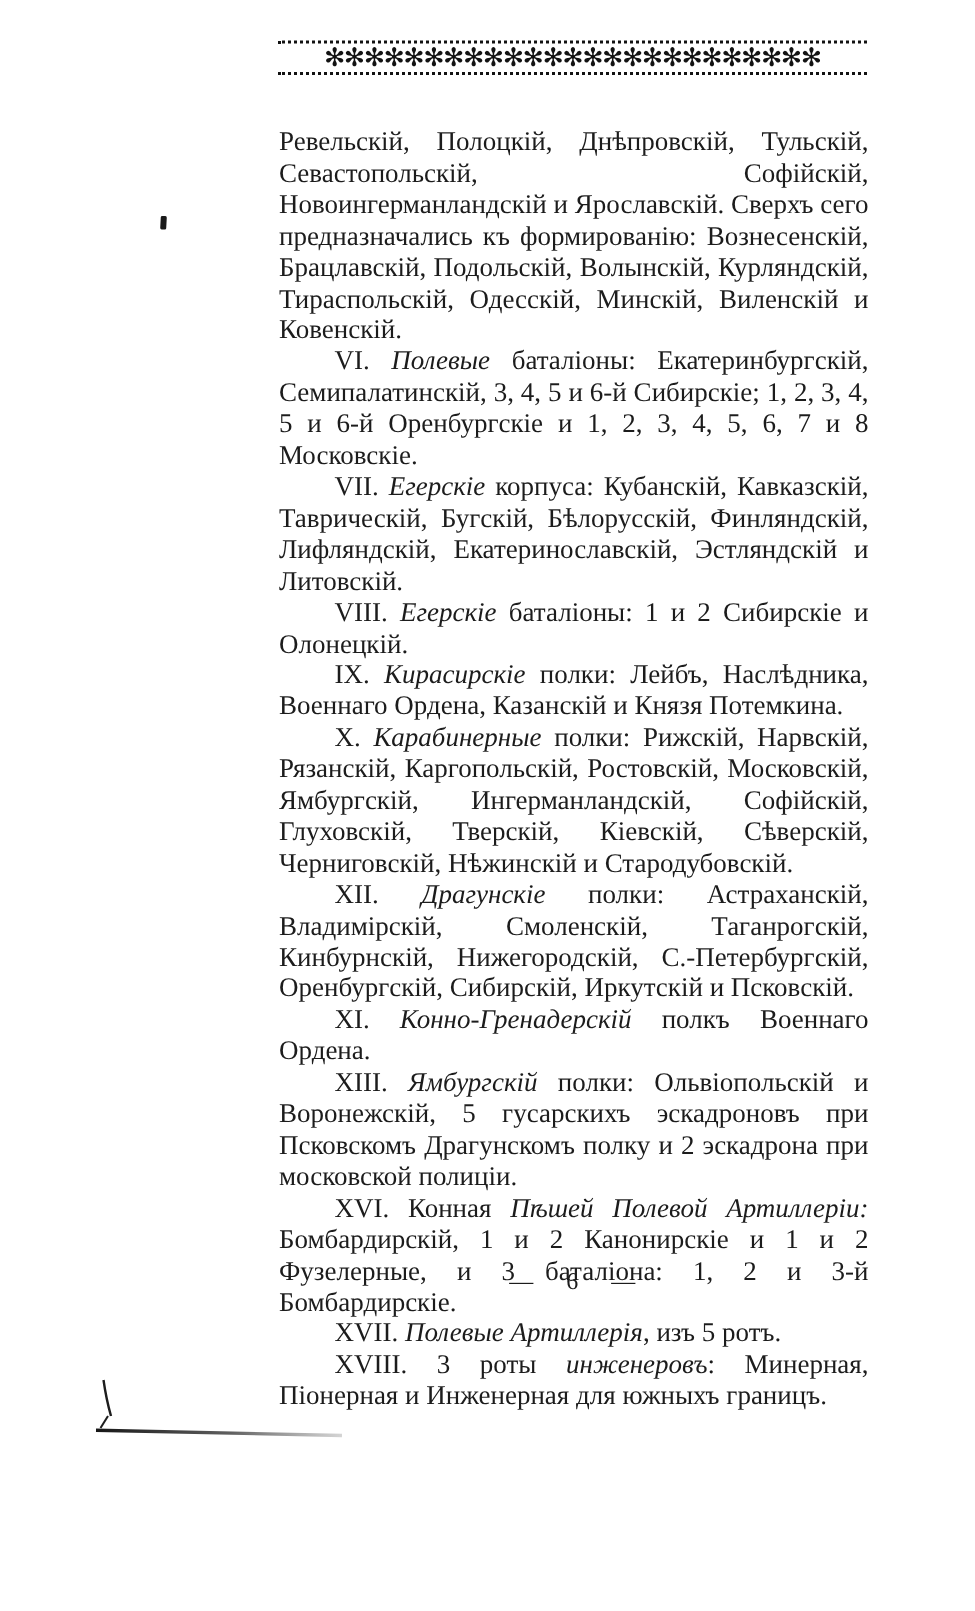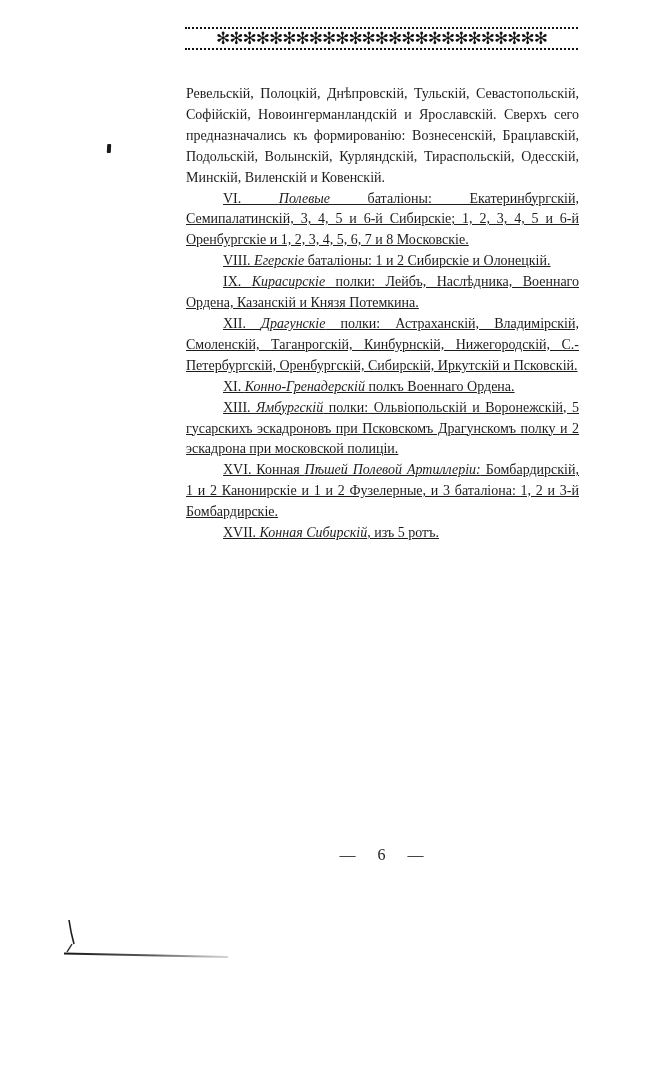--- a/index.html
+++ b/index.html
@@ -14,25 +14,25 @@
     overflow:hidden;white-space:nowrap;text-align:center;
     font-size:17px;line-height:19px;letter-spacing:-1px;
     color:#121212;
     border-top:2px dotted #121212;border-bottom:2px dotted #121212;
     box-sizing:border-box;
     user-select:none;
   }
   .text-column{
     position:absolute;left:186px;top:84px;width:393px;
     color:#1c1c1c;
-    font-size:14px;line-height:20.9px;
+    font-size:18px;line-height:20.9px;
     text-align:justify;
   }
   .text-column p{margin:0;padding:0;}
-  .text-column p.indented{text-indent:37px;text-decoration:underline;}
+  .text-column p.indented{text-indent:37px;}
   .text-column i{font-style:italic;}
   .page-number{
     position:absolute;left:186px;top:846px;width:393px;
     text-align:center;color:#1c1c1c;font-size:16px;letter-spacing:2px;
     word-spacing:14px;
   }
   .ink-speck{
     position:absolute;left:107px;top:144px;width:4px;height:9px;
     background:#1a1a1a;border-radius:1px;transform:rotate(3deg);
   }
@@ -41,27 +41,30 @@
 </head>
 <body>
 
 <div class="page">
 
   <div class="ornament-border">✻✻✻✻✻✻✻✻✻✻✻✻✻✻✻✻✻✻✻✻✻✻✻✻✻</div>
 
   <div class="text-column">
       <p class=""><span>Ревельскій, Полоцкій, Днѣпровскій, Тульскій, Севастопольскій, Софійскій, Новоингерманландскій и Ярославскій. Сверхъ сего предназначались къ формированію: Вознесенскій, Брацлавскій, Подольскій, Волынскій, Курляндскій, Тираспольскій, Одесскій, Минскій, Виленскій и Ковенскій.</span></p>
       <p class="indented"><span>VI. </span><i>Полевые</i><span> баталіоны: Екатеринбургскій, Семипалатинскій, 3, 4, 5 и 6-й Сибирскіе; 1, 2, 3, 4, 5 и 6-й Оренбургскіе и 1, 2, 3, 4, 5, 6, 7 и 8 Московскіе.</span></p>
+      <p class="indented"><span>VII. </span><i>Егерскіе</i><span> корпуса: Кубанскій, Кавказскій, Таврическій, Бугскій, Бѣлорусскій, Финляндскій, Лифляндскій, Екатеринославскій, Эстляндскій и Литовскій.</span></p>
       <p class="indented"><span>VIII. </span><i>Егерскіе</i><span> баталіоны: 1 и 2 Сибирскіе и Олонецкій.</span></p>
       <p class="indented"><span>IX. </span><i>Кирасирскіе</i><span> полки: Лейбъ, Наслѣдника, Военнаго Ордена, Казанскій и Князя Потемкина.</span></p>
+      <p class="indented"><span>X. </span><i>Карабинерные</i><span> полки: Рижскій, Нарвскій, Рязанскій, Каргопольскій, Ростовскій, Московскій, Ямбургскій, Ингерманландскій, Софійскій, Глуховскій, Тверскій, Кіевскій, Сѣверскій, Черниговскій, Нѣжинскій и Стародубовскій.</span></p>
       <p class="indented"><span>XII. </span><i>Драгунскіе</i><span> полки: Астраханскій, Владимірскій, Смоленскій, Таганрогскій, Кинбурнскій, Нижегородскій, С.-Петербургскій, Оренбургскій, Сибирскій, Иркутскій и Псковскій.</span></p>
       <p class="indented"><span>XI. </span><i>Конно-Гренадерскій</i><span> полкъ Военнаго Ордена.</span></p>
       <p class="indented"><span>XIII. </span><i>Ямбургскій</i><span> полки: Ольвіопольскій и Воронежскій, 5 гусарскихъ эскадроновъ при Псковскомъ Драгунскомъ полку и 2 эскадрона при московской полиціи.</span></p>
       <p class="indented"><span>XVI. Конная </span><i>Пѣшей Полевой Артиллеріи:</i><span> Бомбардирскій, 1 и 2 Канонирскіе и 1 и 2 Фузелерные, и 3 баталіона: 1, 2 и 3-й Бомбардирскіе.</span></p>
-      <p class="indented"><span>XVII. </span><i>Конная Сибирскій</i><span>, изъ 5 ротъ.</span></p>
+      <p class="indented"><span>XVII. </span><i>Полевые Артиллерія</i><span>, изъ 5 ротъ.</span></p>
+      <p class="indented"><span>XVIII. 3 роты </span><i>инженеровъ</i><span>: Минерная, Піонерная и Инженерная для южныхъ границъ.</span></p>
     </div>
 
   <div class="page-number">— 6 —</div>
 
   <div class="ink-speck"></div>
 
   <svg class="pen-mark" width="175" height="52" viewBox="0 0 175 52">
     <defs>
       <linearGradient id="fade" x1="0" y1="0" x2="1" y2="0">
         <stop offset="0" stop-color="#161616" stop-opacity="1"></stop>

